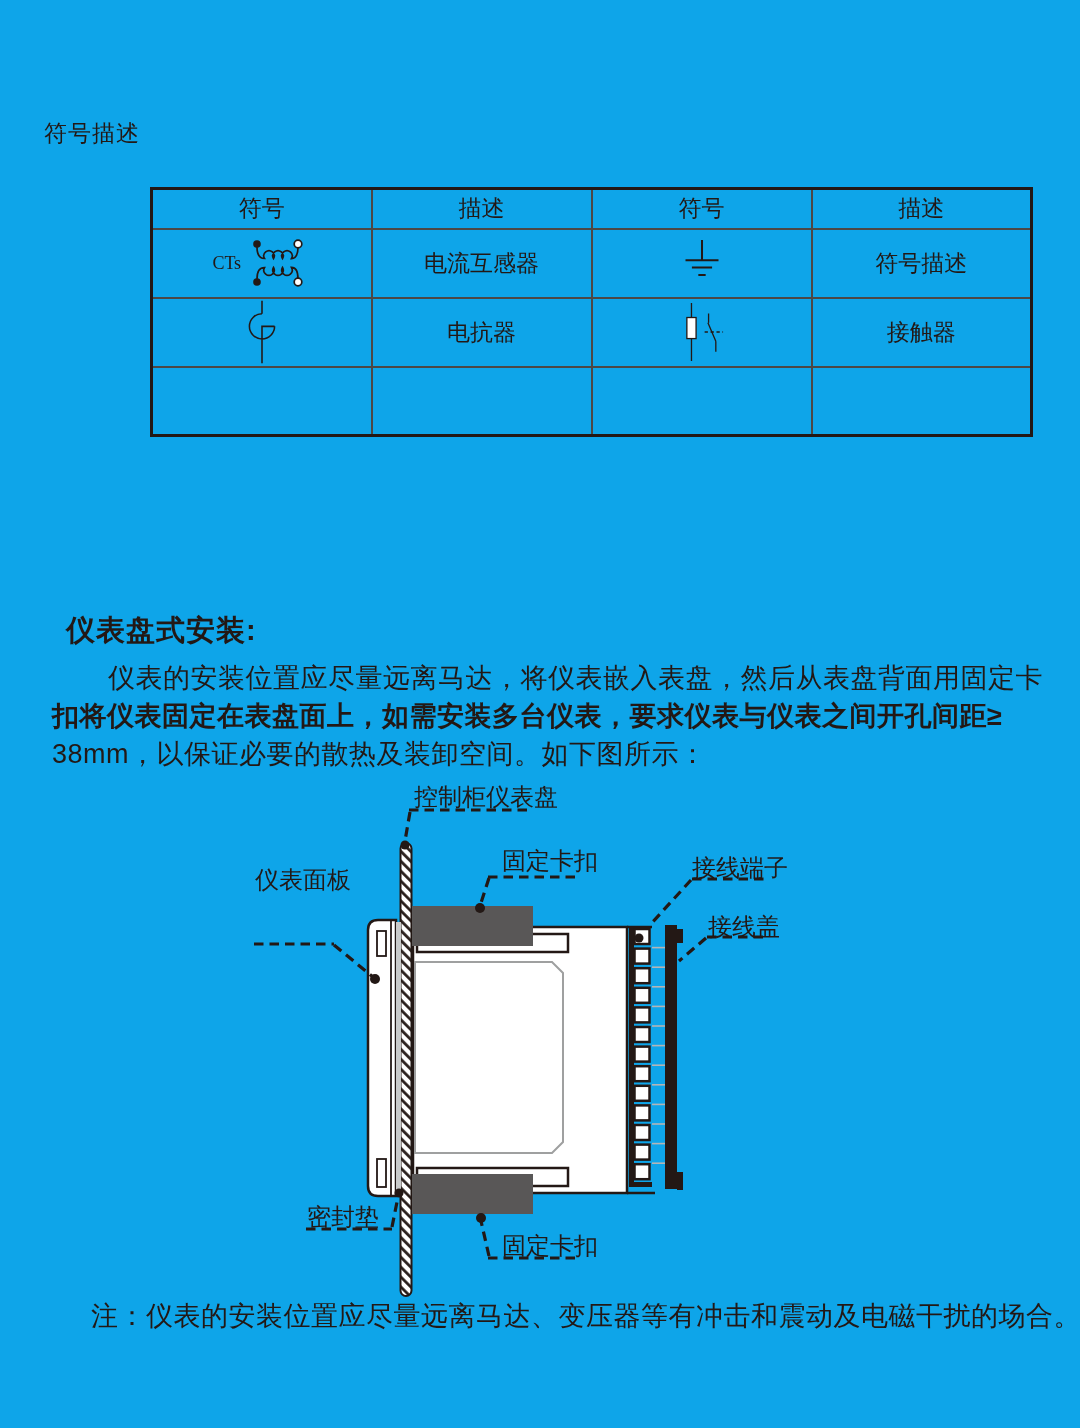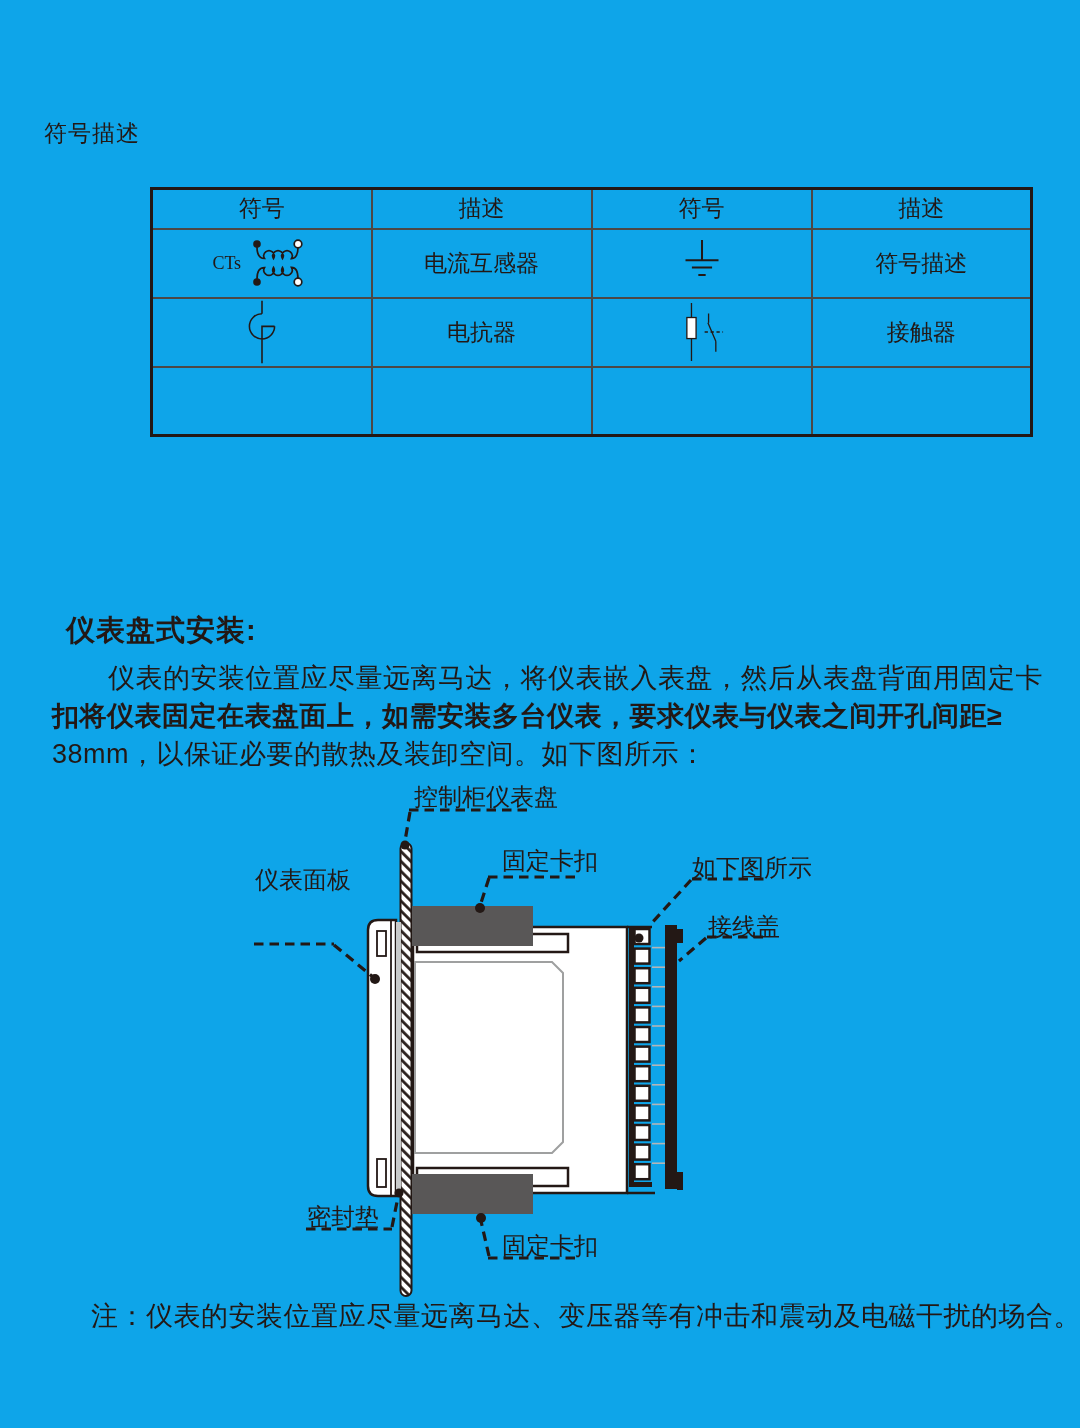--- a/index.html
+++ b/index.html
@@ -221,21 +221,21 @@
       <circle cx="480" cy="908" r="5"></circle>
       <circle cx="639" cy="938" r="4.5"></circle>
       <circle cx="375" cy="979" r="5"></circle>
       <circle cx="399" cy="1193" r="4.5"></circle>
       <circle cx="481" cy="1218" r="5"></circle>
     </g>
   </svg>
 
   <div class="dlabel" style="left:414px;top:781px">控制柜仪表盘</div>
   <div class="dlabel" style="left:502px;top:845px">固定卡扣</div>
-  <div class="dlabel" style="left:692px;top:852px">如下图所示</div>
+  <div class="dlabel" style="left:692px;top:852px">接线端子</div>
   <div class="dlabel" style="left:708px;top:911px">接线盖</div>
   <div class="dlabel" style="left:255px;top:864px">仪表面板</div>
   <div class="dlabel" style="left:307px;top:1201px">密封垫</div>
   <div class="dlabel" style="left:502px;top:1230px">固定卡扣</div>
 
   <div class="abs note-line">注：仪表的安装位置应尽量远离马达、变压器等有冲击和震动及电磁干扰的场合。</div>
 
 </div>
 
 </body></html>

